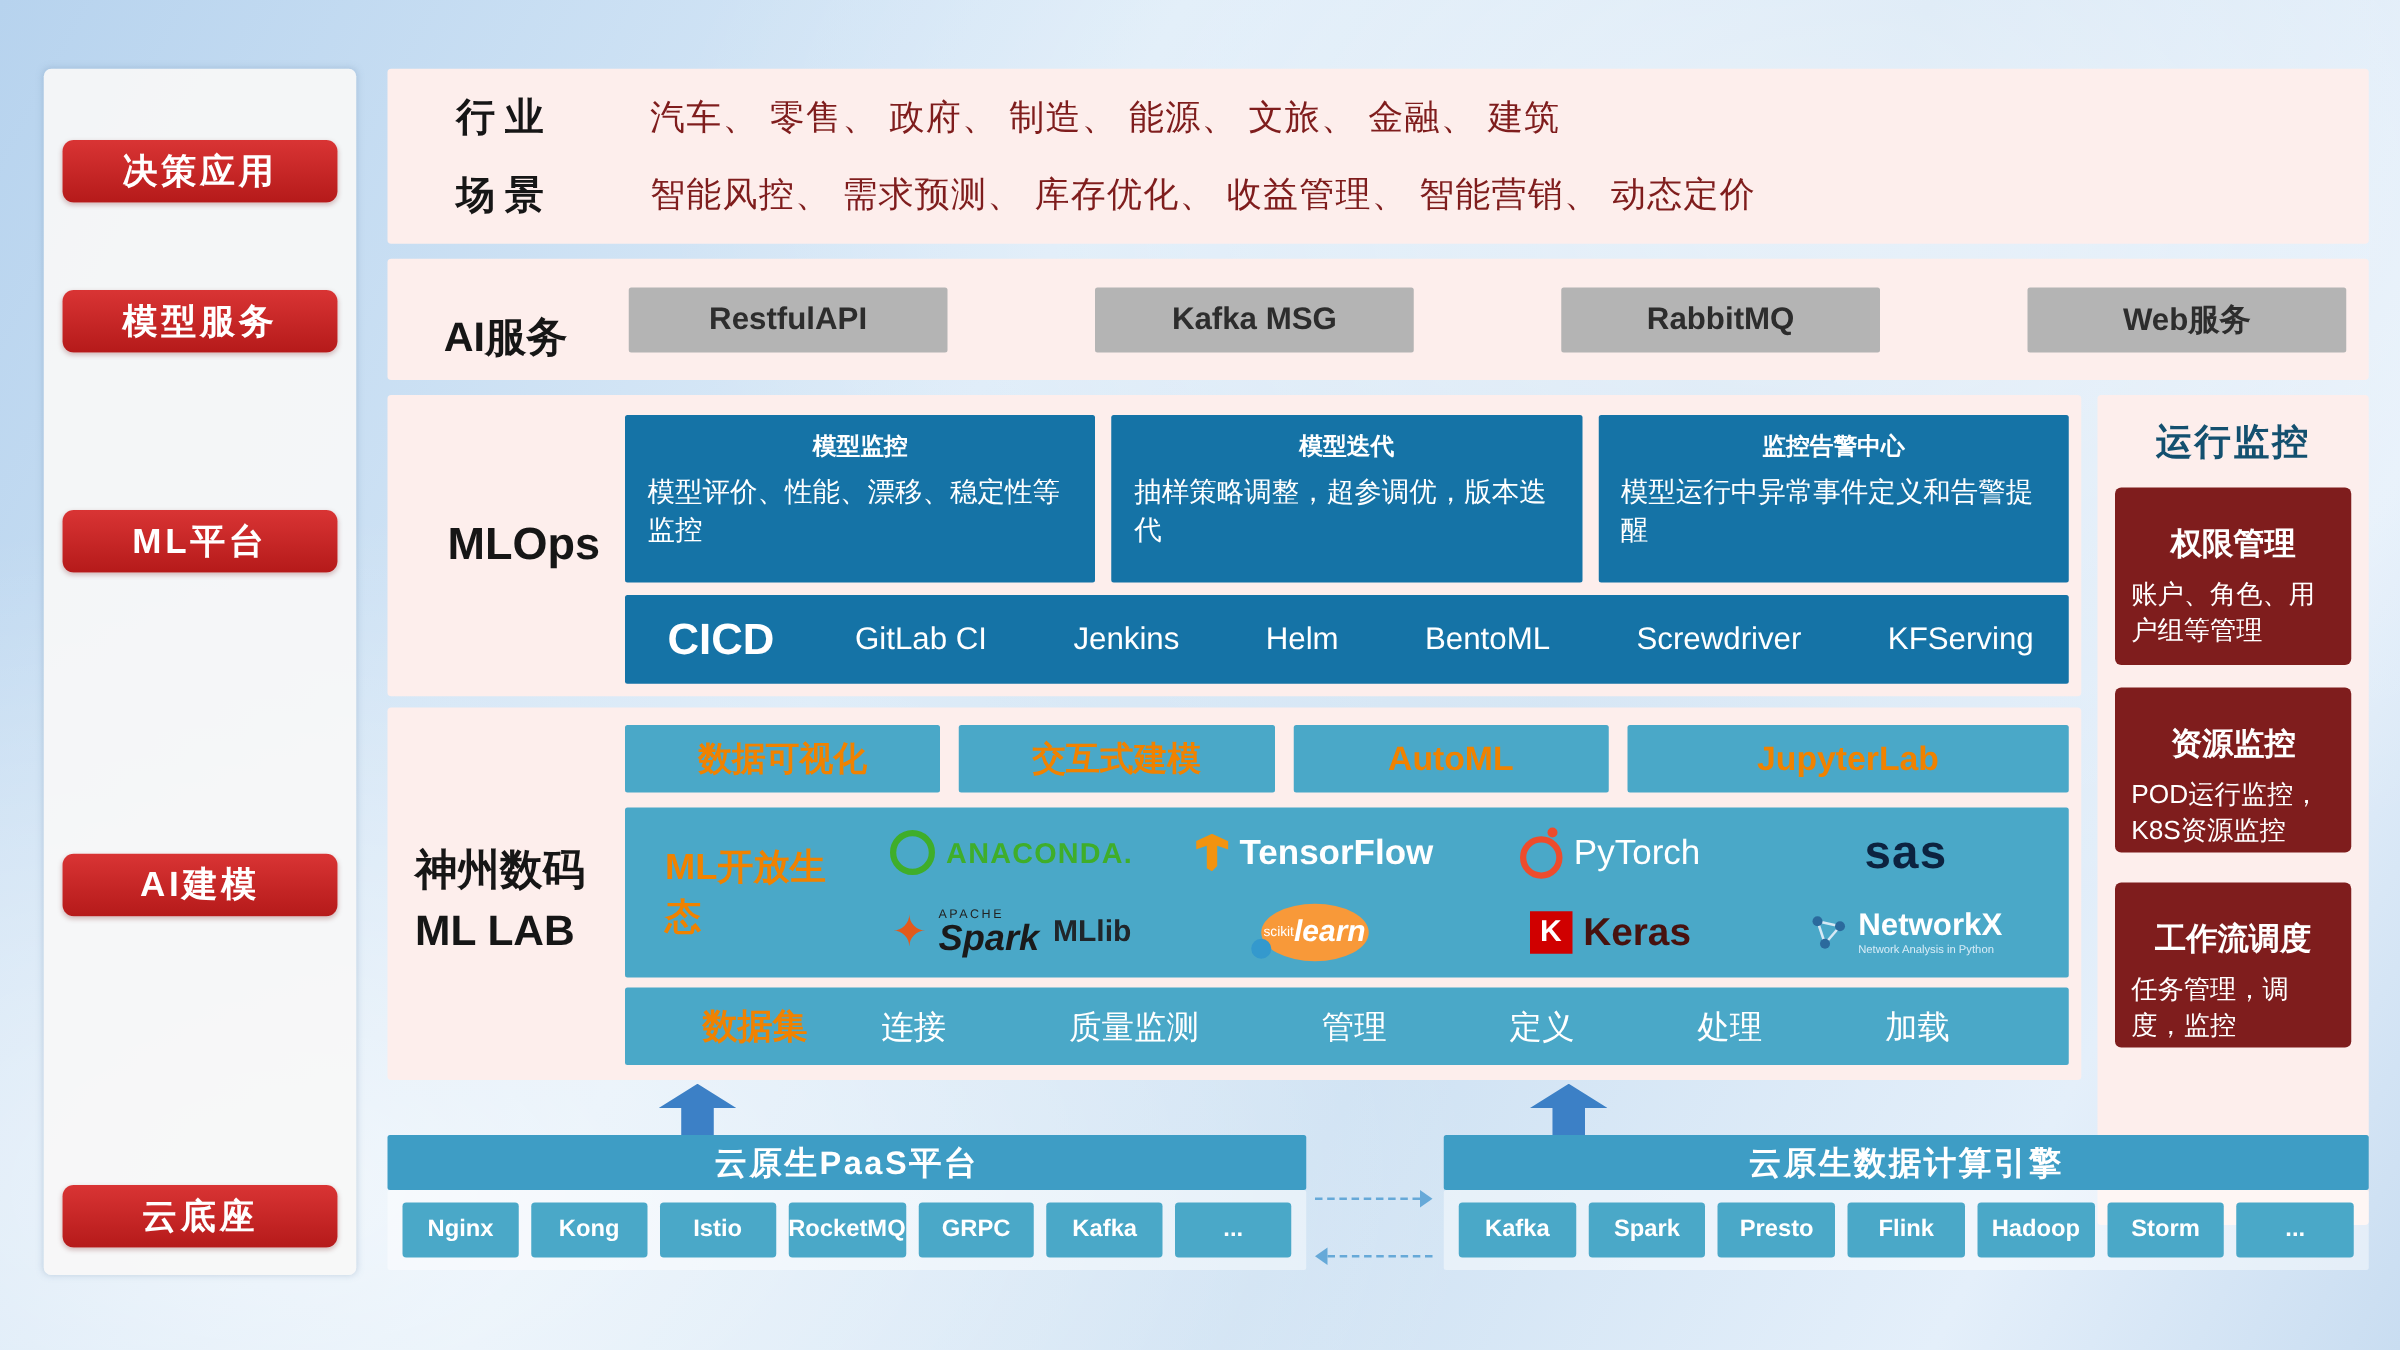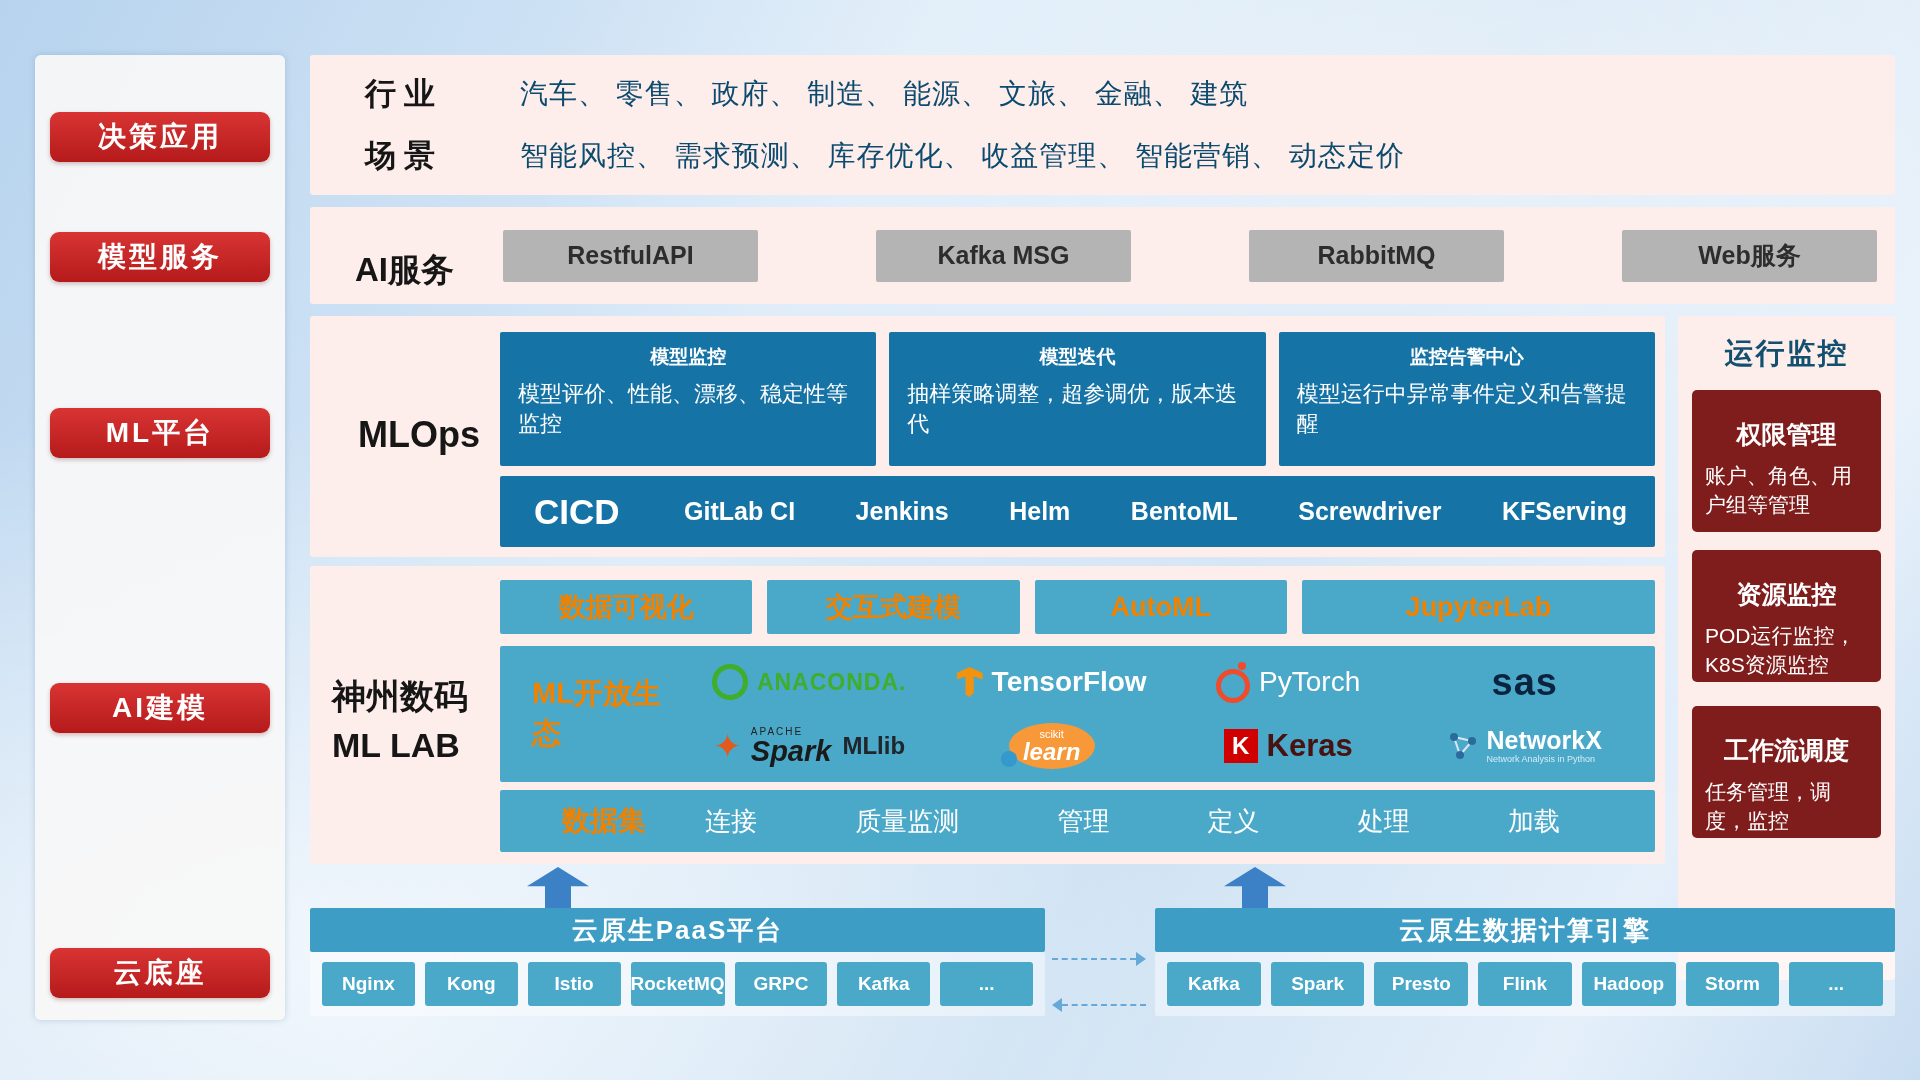--- a/index.html
+++ b/index.html
@@ -13,36 +13,36 @@
   .sidebar{position:absolute;left:35px;top:55px;width:250px;height:965px;background:rgba(248,248,248,0.93);border-radius:6px;box-shadow:0 0 6px rgba(110,140,175,0.35);}
   .red-btn{position:absolute;left:15px;width:220px;height:50px;border-radius:9px;cursor:pointer;
     background:linear-gradient(180deg,#d93434,#b51a1a);color:#fff;font-size:28px;font-weight:bold;
     display:flex;align-items:center;justify-content:center;letter-spacing:3px;box-shadow:0 2px 4px rgba(100,0,0,0.25);}
   .rb1{top:57px}.rb2{top:177px}.rb3{top:353px}.rb4{top:628px}.rb5{top:893px}
   
   .panel{position:absolute;background:#fdeeec;border-radius:3px;}
   .p-industry{left:310px;top:55px;width:1585px;height:140px;padding-top:8px;box-sizing:border-box;}
   .ind-row{display:flex;align-items:center;height:62px;padding-left:55px;}
   .ind-label{width:155px;font-size:31px;font-weight:bold;color:#161616;letter-spacing:8px;}
-  .ind-value{font-size:28px;color:#0c4a6e;letter-spacing:1px;}
+  .ind-value{font-size:28px;color:#7f1d1d;letter-spacing:1px;}
   .p-aiservice{left:310px;top:207px;width:1585px;height:97px;display:flex;align-items:center;box-sizing:border-box;}
   .ai-label{width:175px;padding-left:45px;font-size:33px;font-weight:bold;color:#161616;box-sizing:border-box;margin-top:29px;}
   .ai-buttons{flex:1;display:flex;justify-content:space-between;margin-left:18px;margin-right:18px;}
   .gray-btn{width:255px;height:52px;background:#b4b4b4;color:#2d2d2d;font-size:25px;font-weight:bold;display:flex;align-items:center;justify-content:center;border-radius:2px;cursor:pointer;}
   
   .p-mlops{left:310px;top:316px;width:1355px;height:241px;}
   .mlops-label{position:absolute;left:48px;top:98px;font-size:36px;font-weight:bold;color:#161616;}
   .mlops-cards{position:absolute;left:190px;right:10px;top:16px;height:134px;display:flex;gap:13px;}
   .ml-card{flex:1;background:#1573a6;color:#fff;padding:12px 18px 8px;border-radius:2px;box-sizing:border-box;}
   .ml-card-title{text-align:center;font-size:19px;font-weight:bold;margin-bottom:9px;}
   .ml-card-desc{font-size:22px;line-height:1.35;}
   .cicd-bar{position:absolute;left:190px;right:10px;top:160px;height:71px;background:#1573a6;border-radius:2px;display:flex;align-items:center;color:#fff;padding:0 28px 0 34px;box-sizing:border-box;}
   .cicd-label{font-size:35px;font-weight:bold;width:150px;}
   .cicd-tools{flex:1;display:flex;justify-content:space-between;align-items:center;}
-  .cicd-tool{font-size:25px;font-weight:bold;}
+  .cicd-tool{font-size:25px;font-weight:normal;}
   
   .p-monitor{left:1678px;top:316px;width:217px;height:664px;}
   .mon-title{padding-top:18px;text-align:center;font-size:29px;font-weight:bold;color:#13506f;letter-spacing:2px;}
   .mon-card{position:absolute;left:14px;width:189px;background:#7f1d1d;border-radius:5px;color:#fff;padding:28px 13px;box-sizing:border-box;}
   .mc1{top:74px;height:142px;}
   .mc2{top:234px;height:132px;}
   .mc3{top:390px;height:132px;}
   .mon-card-title{text-align:center;font-size:25px;font-weight:bold;margin-bottom:10px;}
   .mon-card-desc{font-size:21px;line-height:1.4;}
   
@@ -61,21 +61,21 @@
   .tf-text{color:#fff;font-size:28px;font-weight:bold;}
   .pt-icon{width:24px;height:24px;border:5px solid #ee4c2c;border-radius:50%;position:relative;flex:none;margin-top:8px;}
   .pt-icon::after{content:"";position:absolute;width:8px;height:8px;border-radius:50%;background:#ee4c2c;top:-12px;right:-1px;}
   .pt-text{color:#fff;font-size:28px;}
   .sas-text{color:#0c2340;font-size:38px;font-weight:bold;letter-spacing:1px;}
   .spark-star{color:#e25a1c;font-size:34px;line-height:1;}
   .spark-stack{display:flex;flex-direction:column;align-items:flex-start;line-height:1;}
   .spark-stack small{font-size:10px;color:#222;letter-spacing:2px;}
   .spark-stack b{font-size:29px;color:#1a1a1a;font-style:italic;}
   .mllib-text{font-size:24px;font-weight:bold;color:#20262b;margin-left:2px;}
-  .skl-blob{background:#f89939;border-radius:50%;width:86px;height:46px;display:flex;flex-direction:column;align-items:center;justify-content:center;line-height:1;position:relative;}
+  .skl-blob{background:#f89939;border-radius:50%;width:86px;height:46px;display:flex;align-items:center;justify-content:center;line-height:1;position:relative;}
   .skl-blob small{font-size:11px;color:#fff;}
   .skl-blob i{font-size:24px;color:#fff;font-weight:bold;}
   .skl-blob::before{content:"";position:absolute;left:-8px;bottom:2px;width:16px;height:16px;border-radius:50%;background:#3499cd;}
   .keras-k{width:34px;height:34px;background:#d00000;color:#fff;font-size:24px;font-weight:bold;display:flex;align-items:center;justify-content:center;flex:none;}
   .keras-text{font-size:31px;font-weight:bold;color:#47120f;}
   .nx-icon{flex:none;}
   .nx-stack{display:flex;flex-direction:column;line-height:1.1;}
   .nx-stack b{color:#fff;font-size:25px;}
   .nx-stack small{color:#d8ecf7;font-size:9px;}
   .dataset-bar{position:absolute;left:190px;right:10px;top:224px;height:62px;background:#4aa8c8;border-radius:2px;display:flex;align-items:center;color:#fff;}

